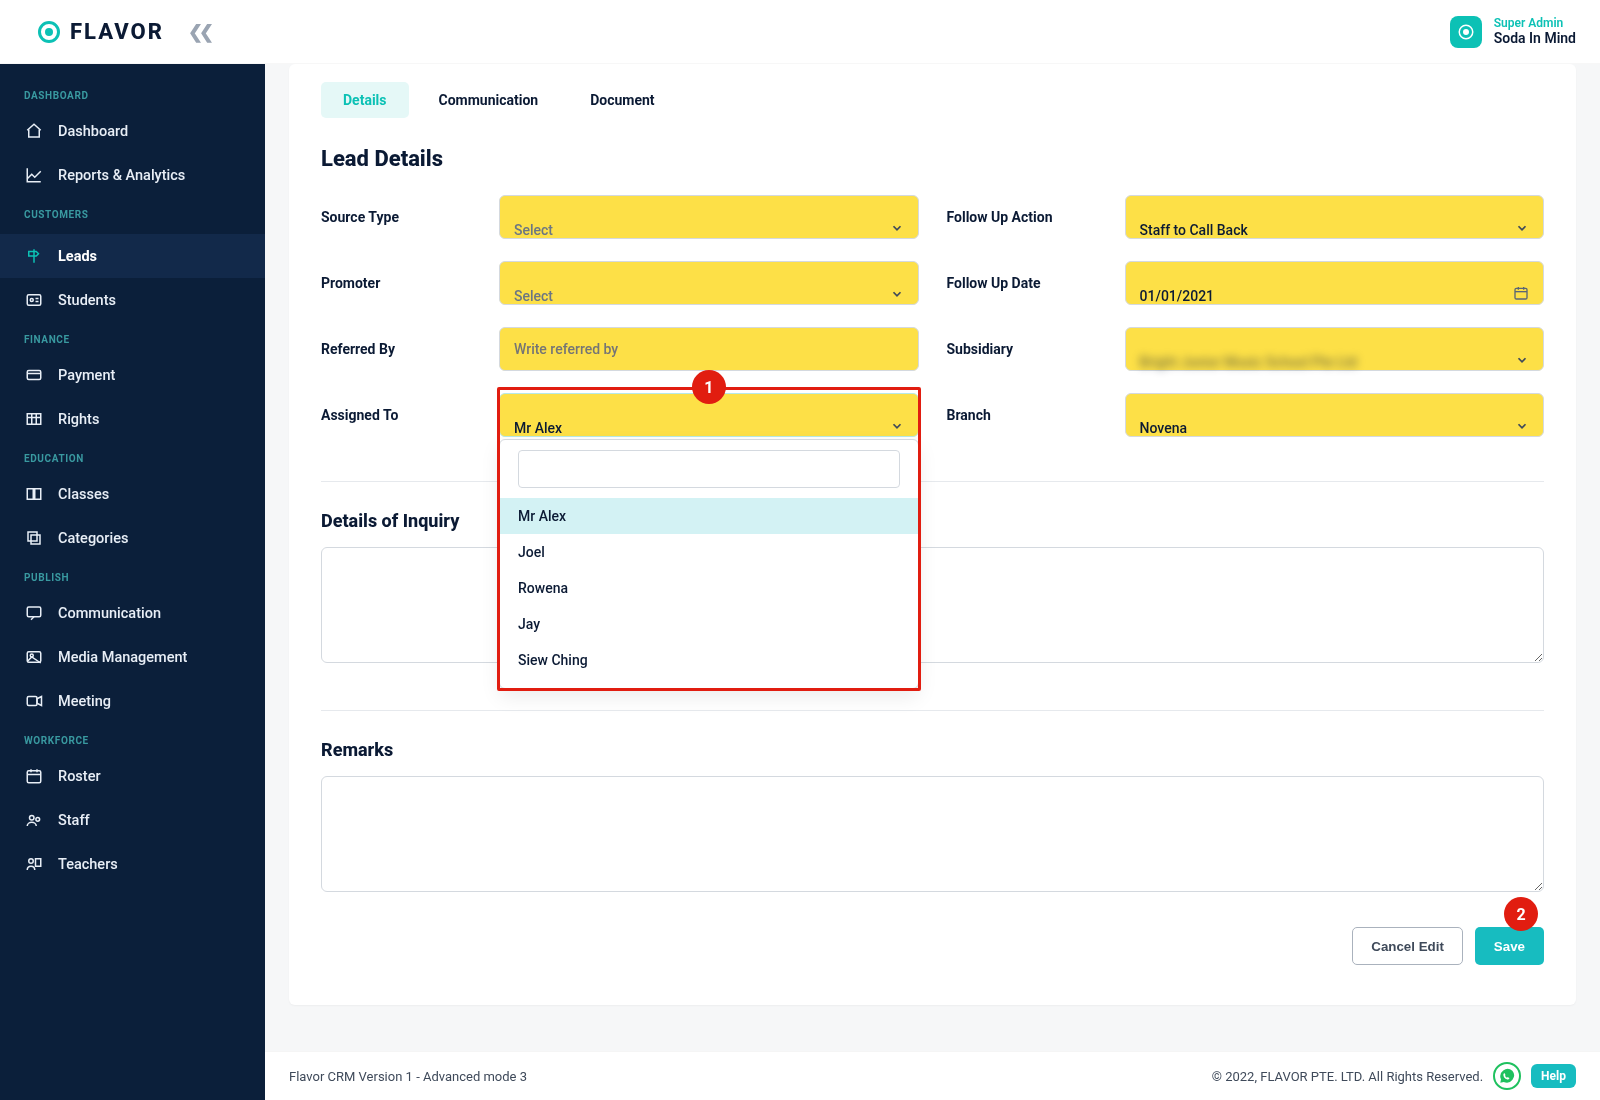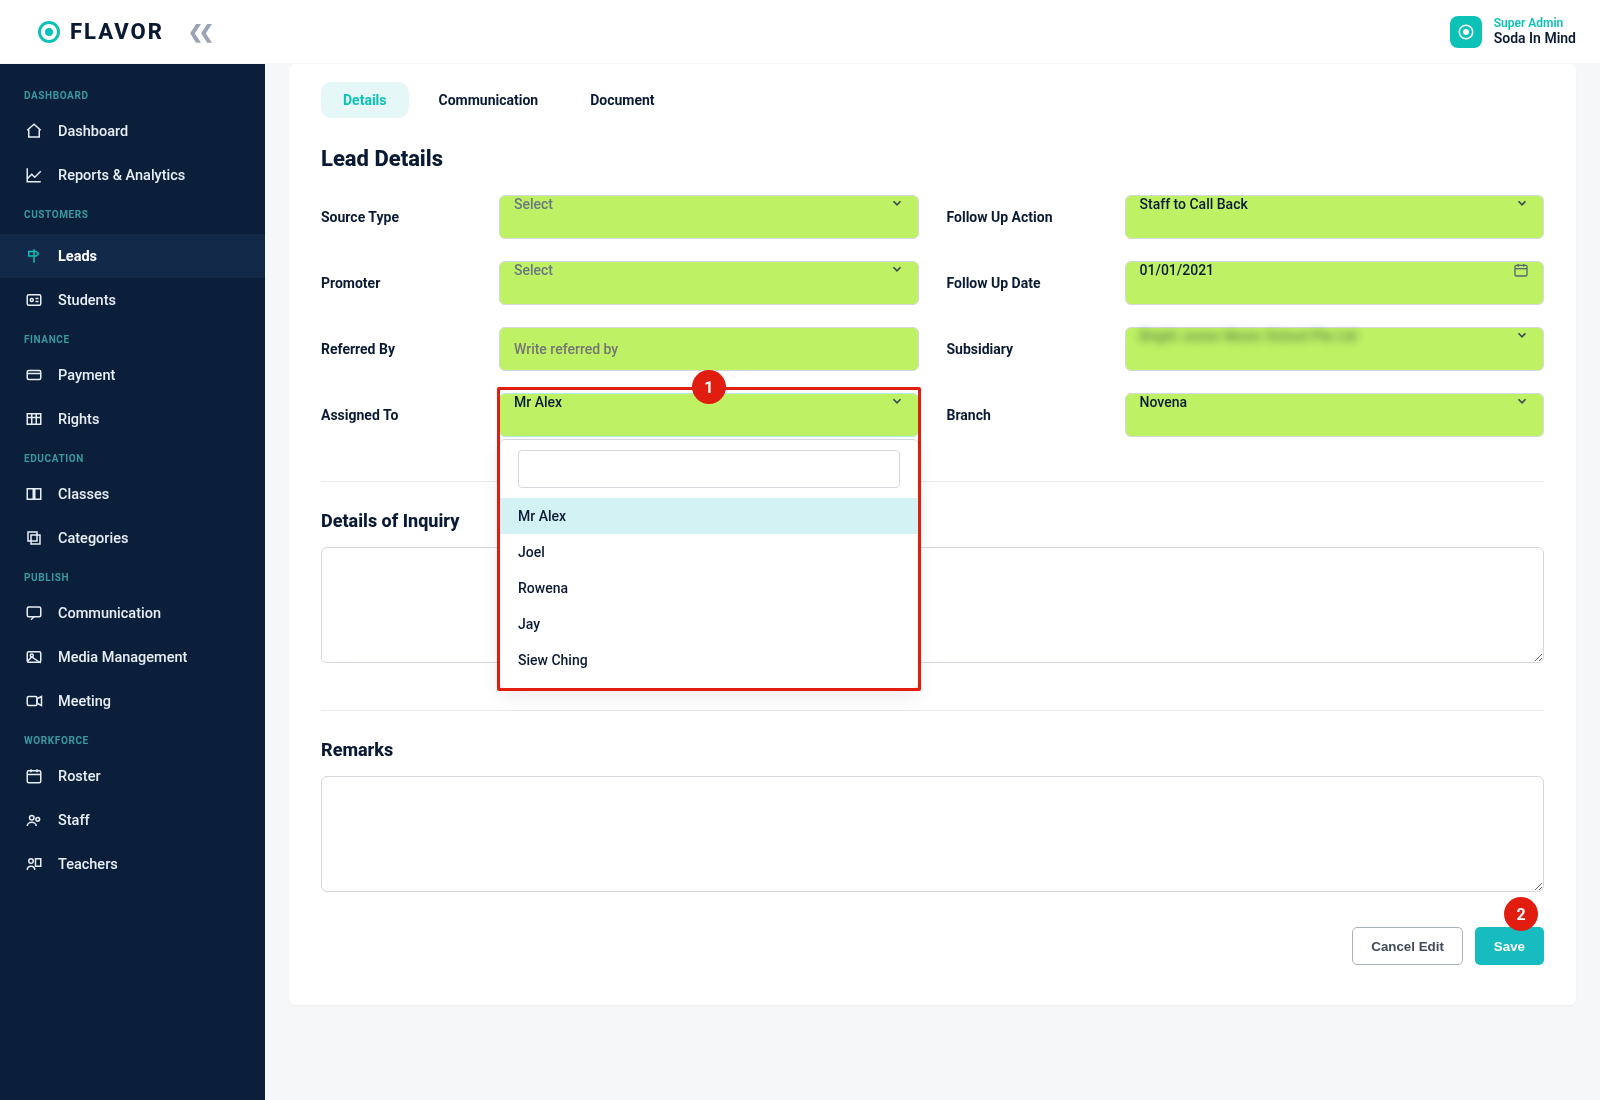--- a/index.html
+++ b/index.html
@@ -80,44 +80,44 @@
   .card {
     background: #ffffff; border-radius: 6px; margin-top: 0;
     box-shadow: 0 1px 2px rgba(0,0,0,0.04);
     padding: 18px 32px 40px;
     position: relative;
   }
 
   
   .tabs { display: flex; gap: 8px; margin-bottom: 28px; }
   .tab {
-    padding: 10px 22px; border-radius: 11px; font-weight: 700; cursor: pointer;
+    padding: 10px 22px; border-radius: 5px; font-weight: 700; cursor: pointer;
     color: #0b1a34; font-size: 14px;
   }
   .tab.active { background: #e5f8f7; color: #0cc1b5; }
 
   .section-title { font-size: 22px; font-weight: 800; color: #0b1a34; margin-bottom: 24px; }
 
   
   .form-grid {
     display: grid;
     grid-template-columns: 150px 1fr 150px 1fr;
     column-gap: 28px;
     row-gap: 22px;
     align-items: center;
   }
   .form-label { font-weight: 700; color: #0b1a34; font-size: 14px; }
   .control {
     position: relative;
     height: 44px;
     border: 1px solid #d4d9df;
     border-radius: 6px;
-    background: #bef264;
+    background: #fde047;
     display: flex;
-    align-items: flex-start;
+    align-items: flex-end;
     padding: 0 14px;
     color: #0b1a34;
     font-weight: 500;
   }
   .control.select { justify-content: space-between; cursor: pointer; }
   .control.placeholder { color: #6b7683; font-weight: 500; }
   .chevron { color: #3f4a5a; }
   .calendar-i { color: #5a6675; }
   .control.blurred span:first-child { filter: blur(4px); opacity: .55; }
   input.text-input {
@@ -480,14 +480,26 @@
         <textarea class="textarea" style=""></textarea>
 
         <div class="actions">
           <div class="annot-badge badge-2">2</div>
           <button class="btn btn-outline">Cancel Edit</button>
           <button class="btn btn-primary">Save</button>
         </div>
       </div>
     </div>
 
+    <div class="footer">
+      <span>Flavor CRM Version 1 - Advanced mode 3</span>
+      <div class="footer-right">
+        <span>© 2022, FLAVOR PTE. LTD. All Rights Reserved.</span>
+        <span class="whatsapp">
+          <svg width="16" height="16" viewBox="0 0 24 24" fill="currentColor">
+              <path d="M20 4a11 11 0 0 0-17 13L2 22l5-1a11 11 0 0 0 13-17zM8 8c.3 0 .5.1.7.4l1 2c.1.3 0 .5-.2.8l-.6.6c.6 1.2 1.6 2.2 2.8 2.8l.6-.6c.3-.2.5-.3.8-.2l2 1c.3.2.4.4.4.7 0 1-.8 1.8-1.8 1.8-3.9 0-7.1-3.2-7.1-7.1C6.6 8.8 7.4 8 8 8z"></path>
+            </svg>
+        </span>
+        <span class="help-pill">Help</span>
+      </div>
+    </div>
   </div>
 </div>
 
 </body></html>

